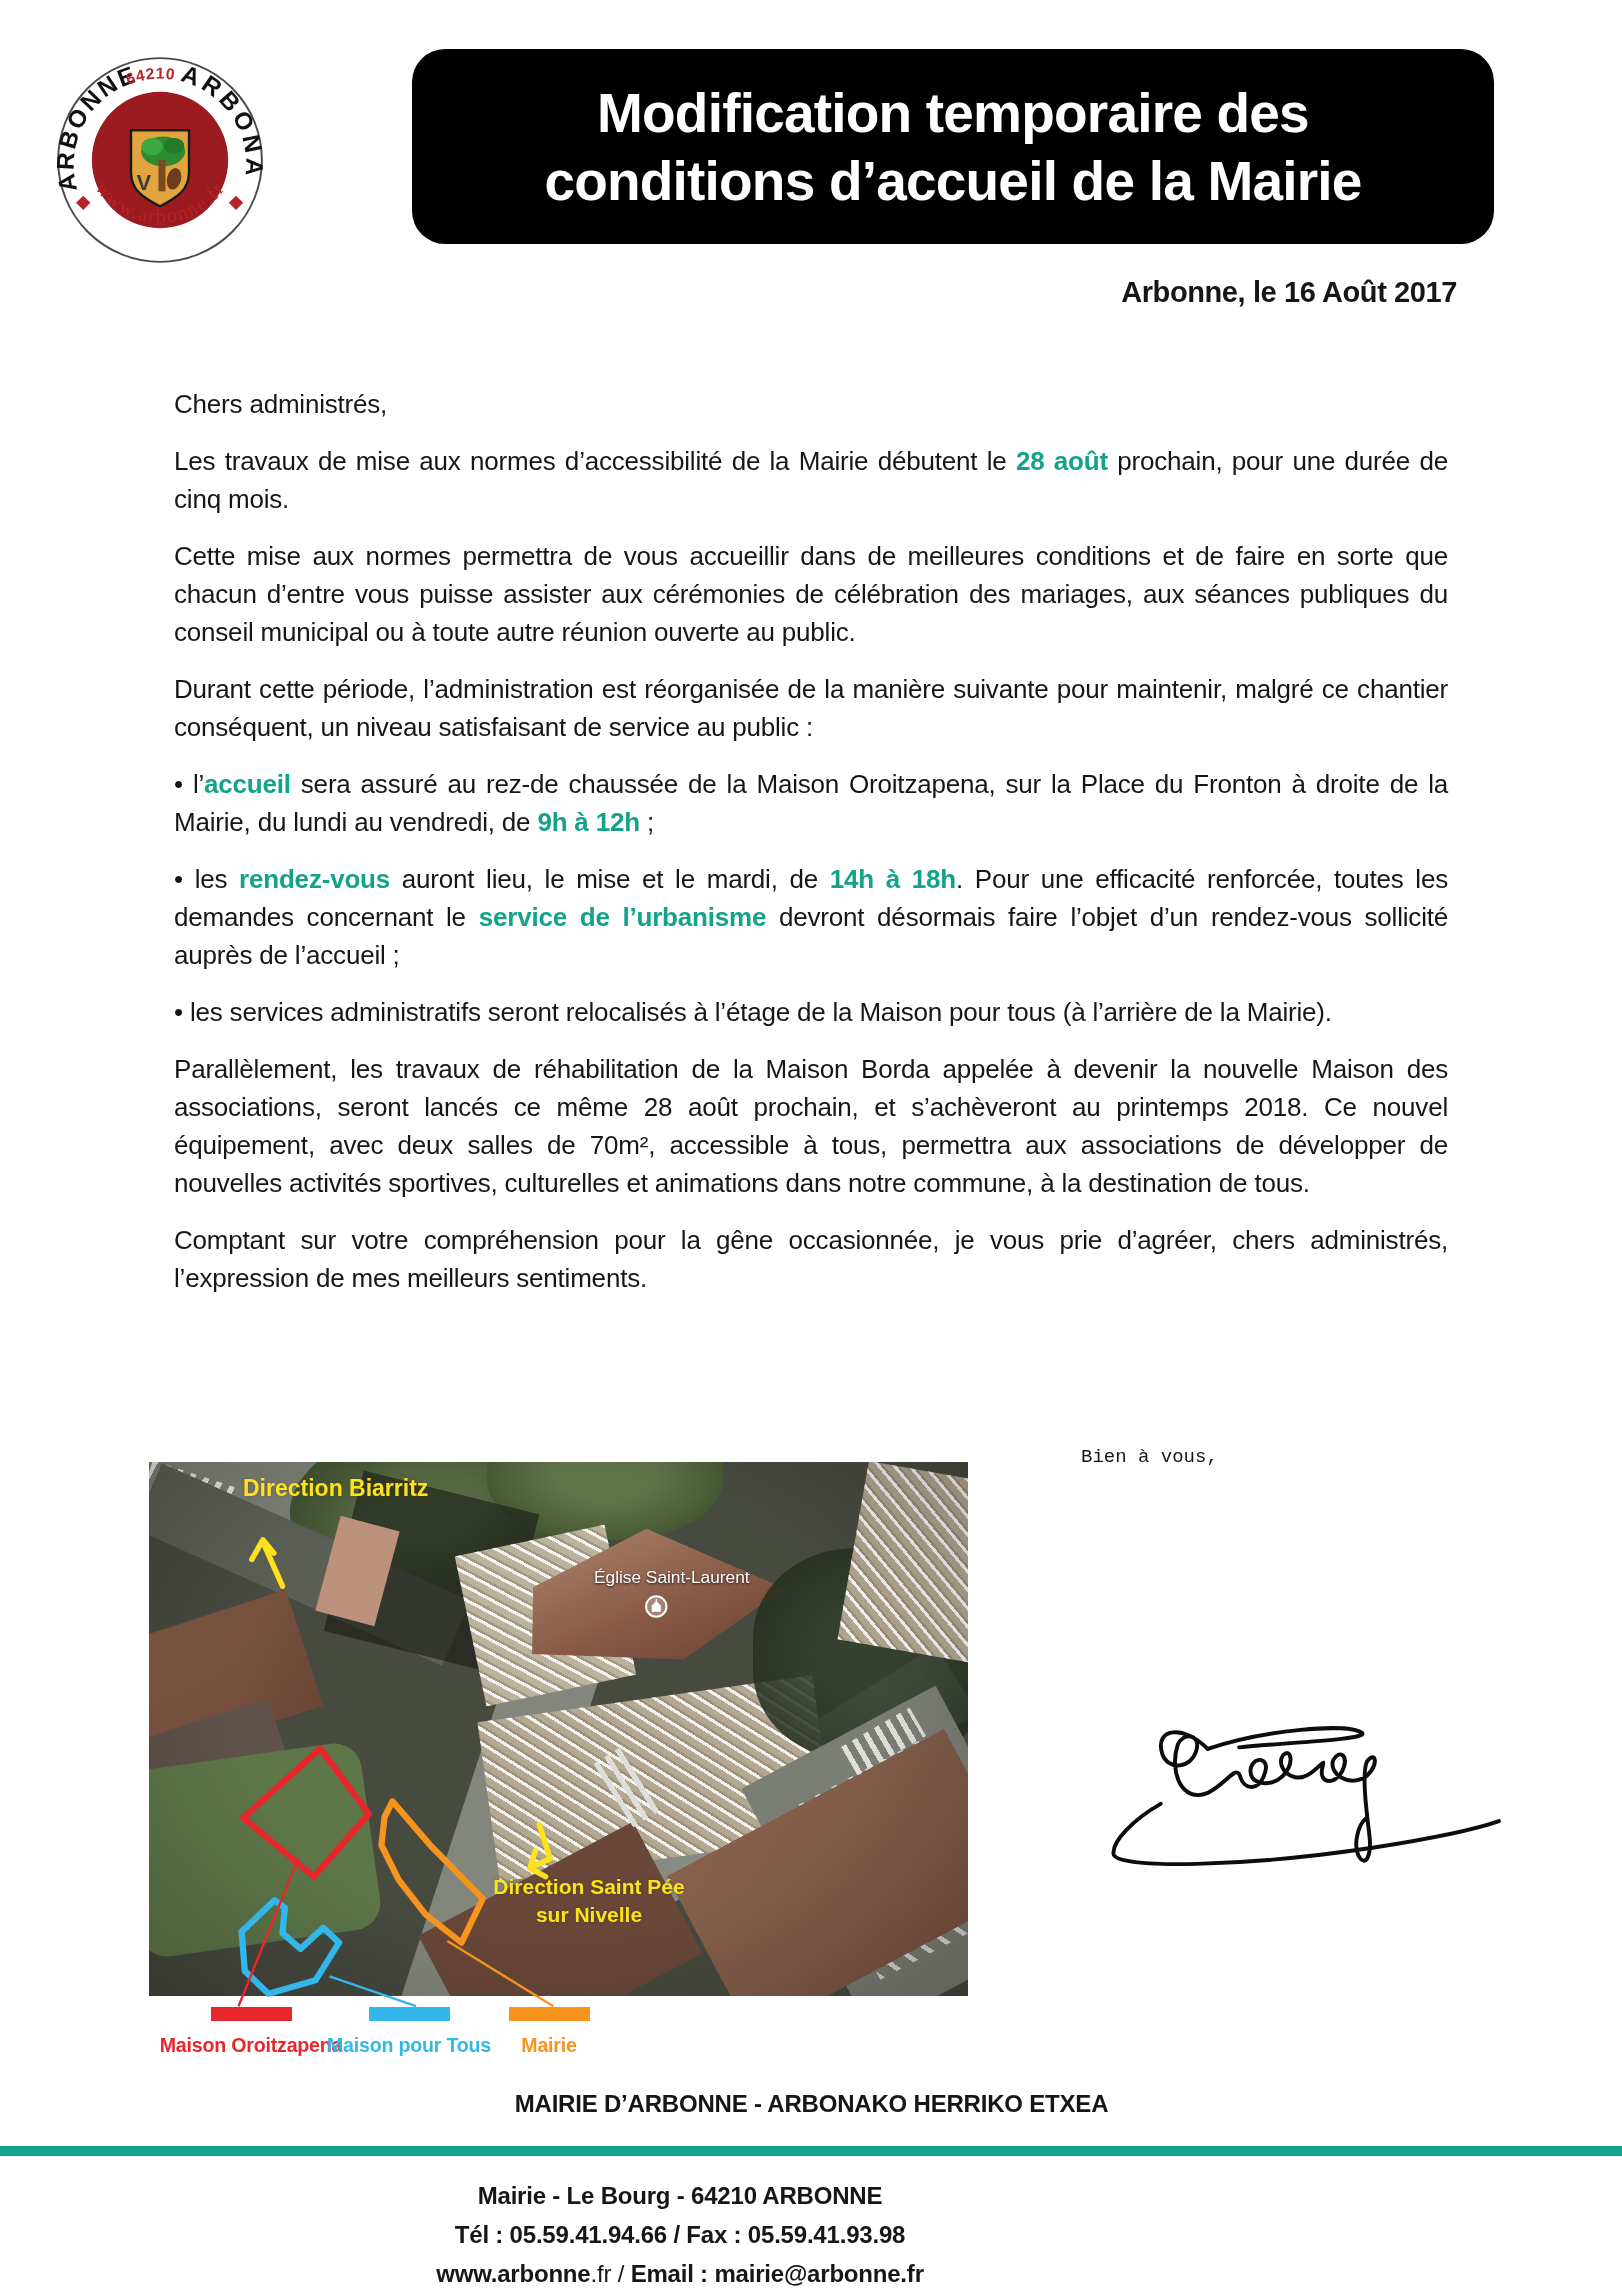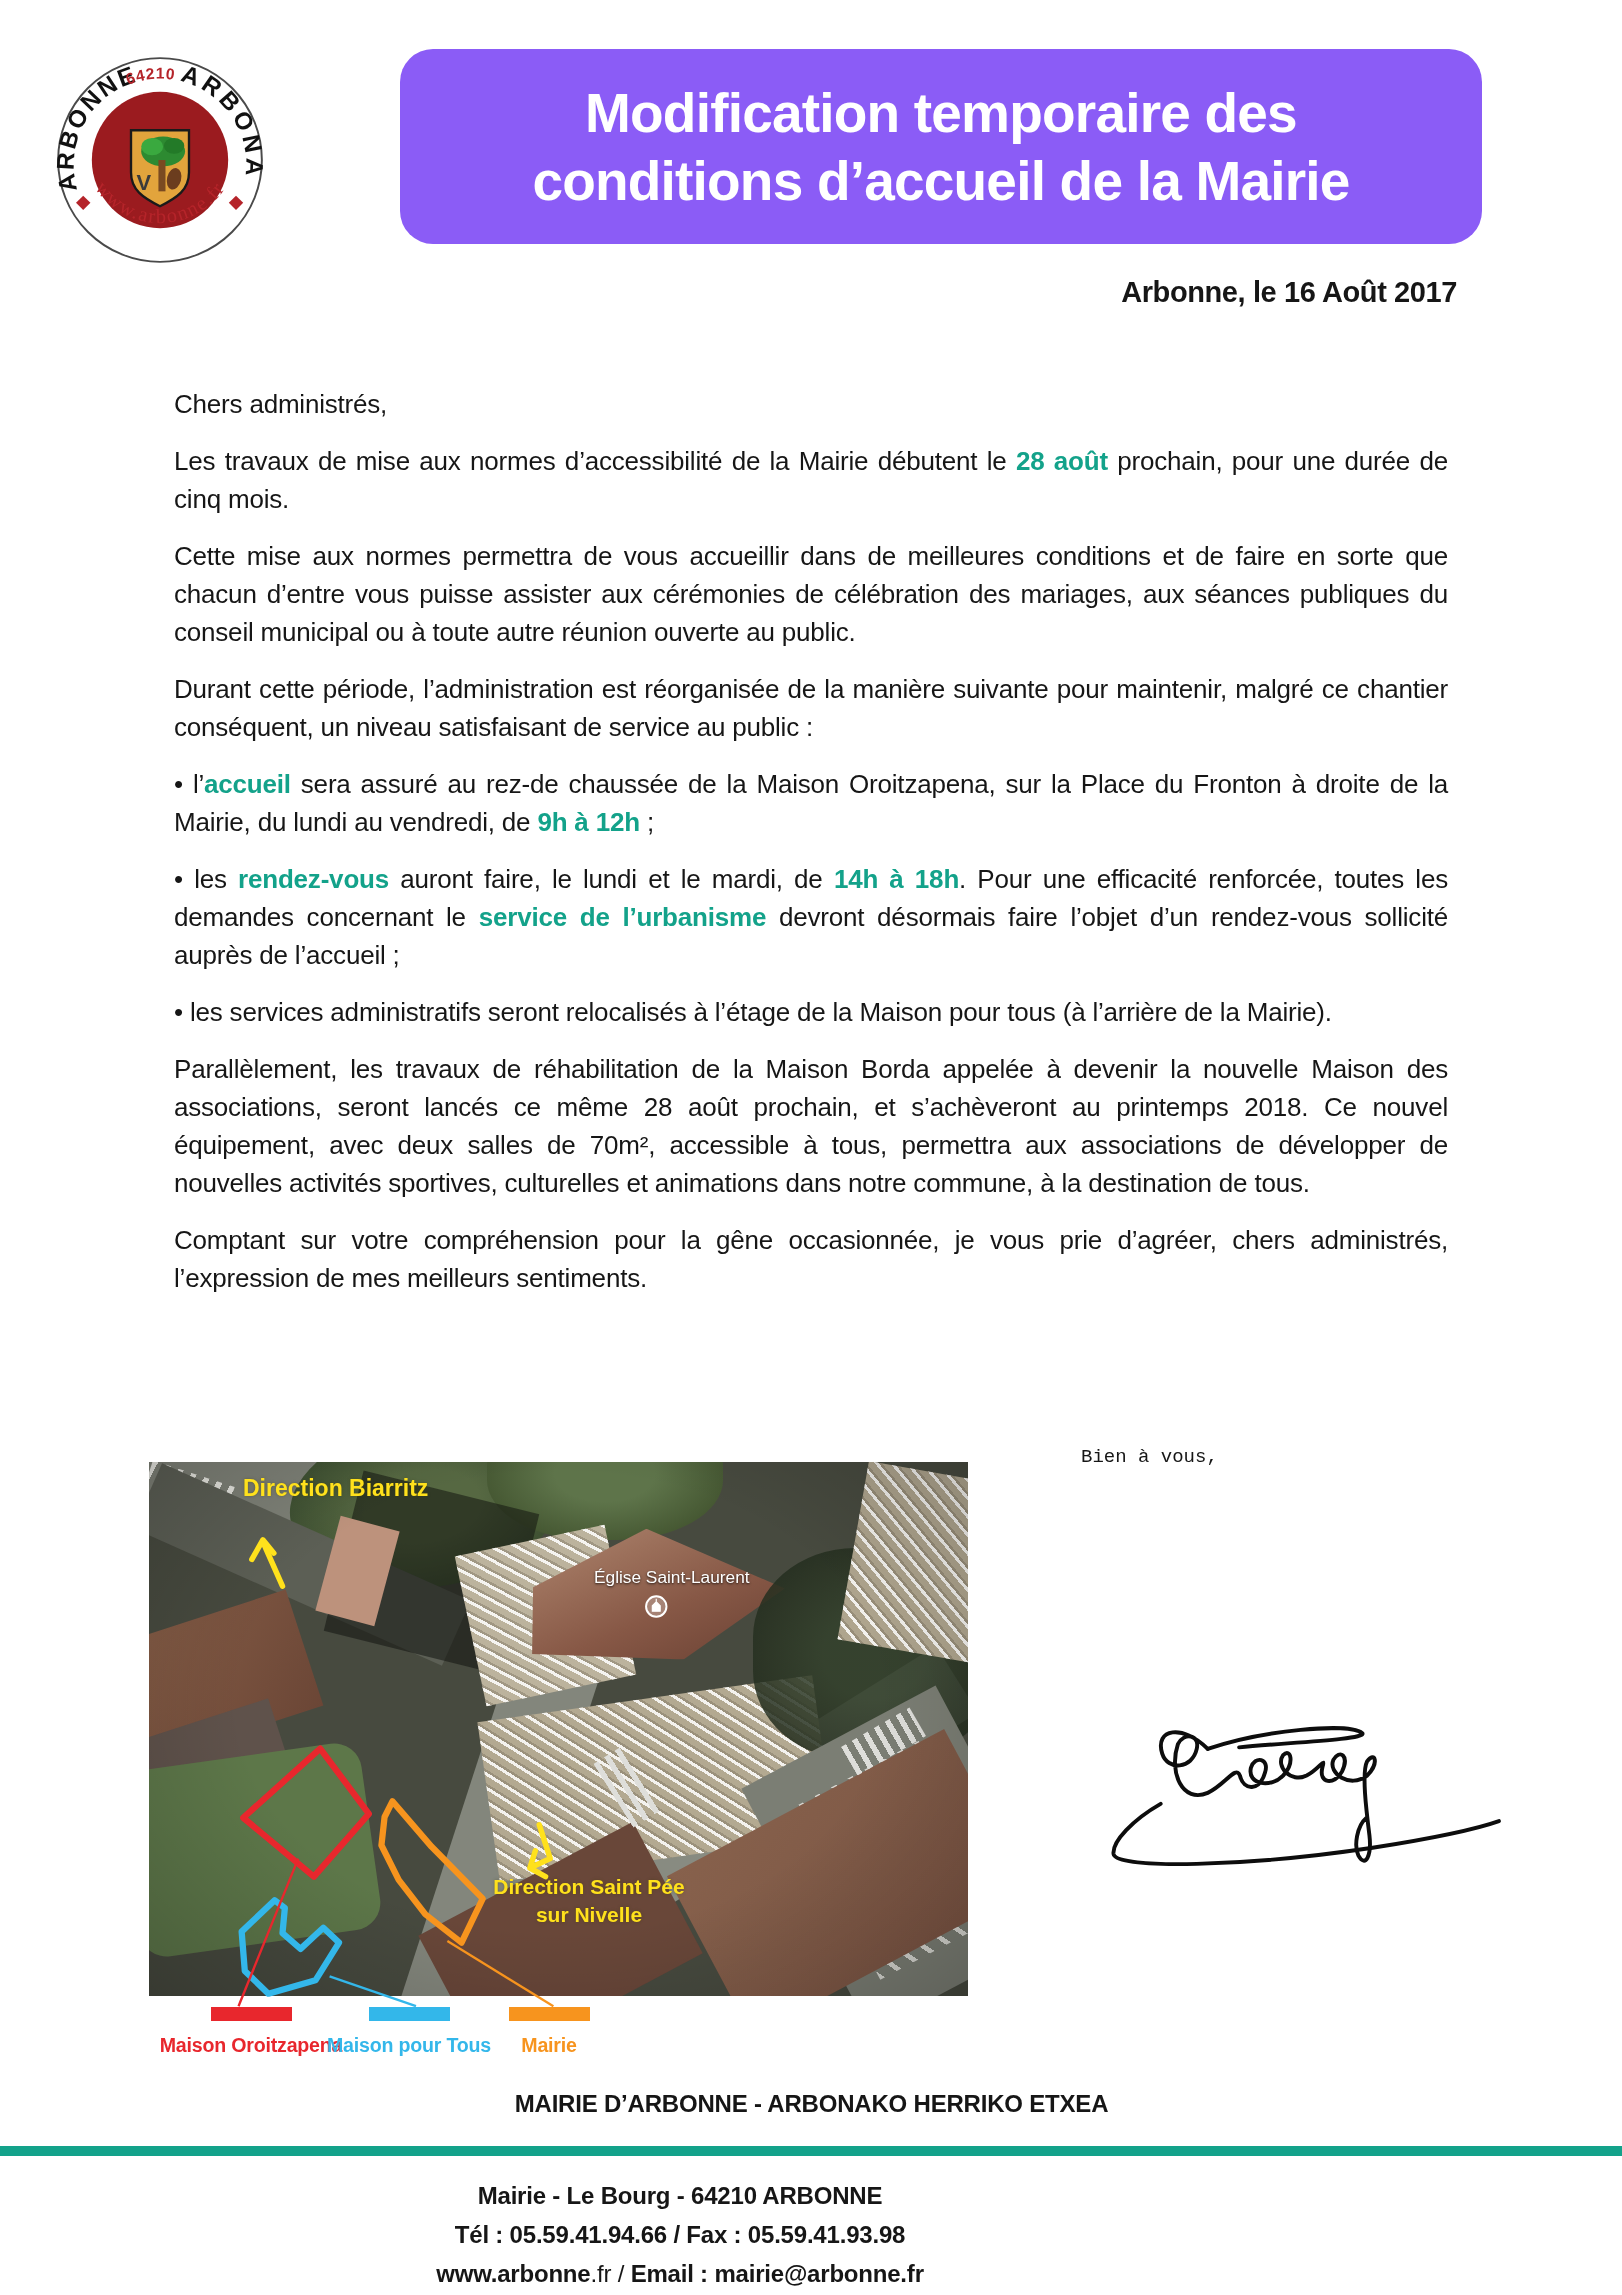--- a/index.html
+++ b/index.html
@@ -4,22 +4,22 @@
 <style>
   html,body{margin:0;padding:0;}
   body{background:#888;}
   .page{
     position:relative; width:1623px; height:2295px; background:#ffffff;
     font-family:"Liberation Sans", sans-serif; color:#161616; overflow:hidden;
   }
   
   .logo{position:absolute; left:55px; top:55px; width:210px; height:210px;}
   .banner{
-    position:absolute; left:400px; top:49px; width:1082px; height:195px;
-    background:#8b5cf6; border-radius:33px;
+    position:absolute; left:412px; top:49px; width:1082px; height:195px;
+    background:#000000; border-radius:33px;
     display:flex; flex-direction:column; align-items:center; justify-content:center;
   }
   .banner .t{
     color:#fff; font-weight:700; font-size:55px; line-height:68px; letter-spacing:-0.8px;
     white-space:nowrap;
   }
   .dateline{
     position:absolute; right:166px; top:276px; font-size:29px; font-weight:700; letter-spacing:-0.4px;
   }
   
@@ -136,21 +136,21 @@
   </div>
 
   <div class="dateline">Arbonne, le 16 Août 2017</div>
 
   <div class="letter">
     <p class="salut">Chers administrés,</p>
     <p><span>Les travaux de mise aux normes d’accessibilité de la Mairie débutent le </span><span class="accent">28 août</span><span> prochain, pour une durée de cinq mois.</span></p>
     <p>Cette mise aux normes permettra de vous accueillir dans de meilleures conditions et de faire en sorte que chacun d’entre vous puisse assister aux cérémonies de célébration des mariages, aux séances publiques du conseil municipal ou à toute autre réunion ouverte au public.</p>
     <p>Durant cette période, l’administration est réorganisée de la manière suivante pour maintenir, malgré ce chantier conséquent, un niveau satisfaisant de service au public :</p>
     <p><span>• l’</span><span class="accent">accueil</span><span> sera assuré au rez-de chaussée de la Maison Oroitzapena, sur la Place du Fronton à droite de la Mairie, du lundi au vendredi, de </span><span class="accent">9h à 12h</span><span> ;</span></p>
-    <p><span>• les </span><span class="accent">rendez-vous</span><span> auront faire, le lundi et le mardi, de </span><span class="accent">14h à 18h</span><span>. Pour une efficacité renforcée, toutes les demandes concernant le </span><span class="accent">service de l’urbanisme</span><span> devront désormais faire l’objet d’un rendez-vous sollicité auprès de l’accueil ;</span></p>
+    <p><span>• les </span><span class="accent">rendez-vous</span><span> auront lieu, le mise et le mardi, de </span><span class="accent">14h à 18h</span><span>. Pour une efficacité renforcée, toutes les demandes concernant le </span><span class="accent">service de l’urbanisme</span><span> devront désormais faire l’objet d’un rendez-vous sollicité auprès de l’accueil ;</span></p>
     <p>• les services administratifs seront relocalisés à l’étage de la Maison pour tous (à l’arrière de la Mairie).</p>
     <p>Parallèlement, les travaux de réhabilitation de la Maison Borda appelée à devenir la nouvelle Maison des associations, seront lancés ce même 28 août prochain, et s’achèveront au printemps 2018. Ce nouvel équipement, avec deux salles de 70m², accessible à tous, permettra aux associations de développer de nouvelles activités sportives, culturelles et animations dans notre commune, à la destination de tous.</p>
     <p>Comptant sur votre compréhension pour la gêne occasionnée, je vous prie d’agréer, chers administrés, l’expression de mes meilleurs sentiments.</p>
   </div>
 
   <div class="bienavous">Bien à vous,</div>
   <svg class="signature" viewBox="0 0 530 230">
     <g fill="none" stroke="#0d0d0d" stroke-width="5" stroke-linecap="round" stroke-linejoin="round">
       <path d="M 150 62 C 118 30 82 36 92 68 C 99 90 130 88 136 62 C 140 44 120 40 112 56 C 100 92 118 132 150 118 C 172 108 186 82 191 96 C 196 116 216 116 223 92 C 229 74 210 70 205 86 C 200 108 231 112 246 96 C 261 80 256 60 246 70 C 236 84 256 106 276 96 C 293 87 301 70 296 86 C 291 106 311 109 321 91 C 331 70 318 62 310 76 C 303 93 331 113 353 96 C 369 80 363 64 353 78 C 346 92 352 140 356 172 C 359 198 351 214 342 198 C 336 186 340 160 352 150"></path>
       <path d="M 150 62 C 220 38 330 28 347 42 C 353 50 250 54 190 60"></path>

